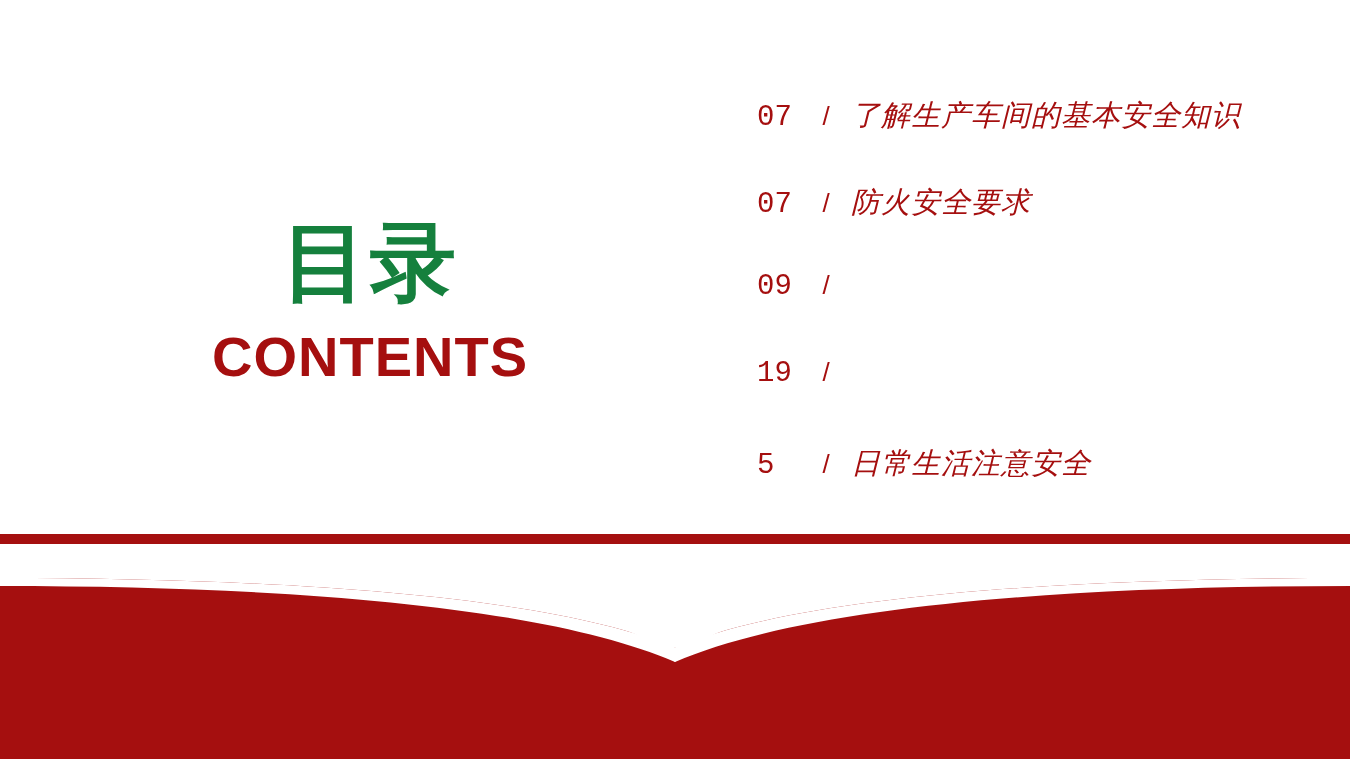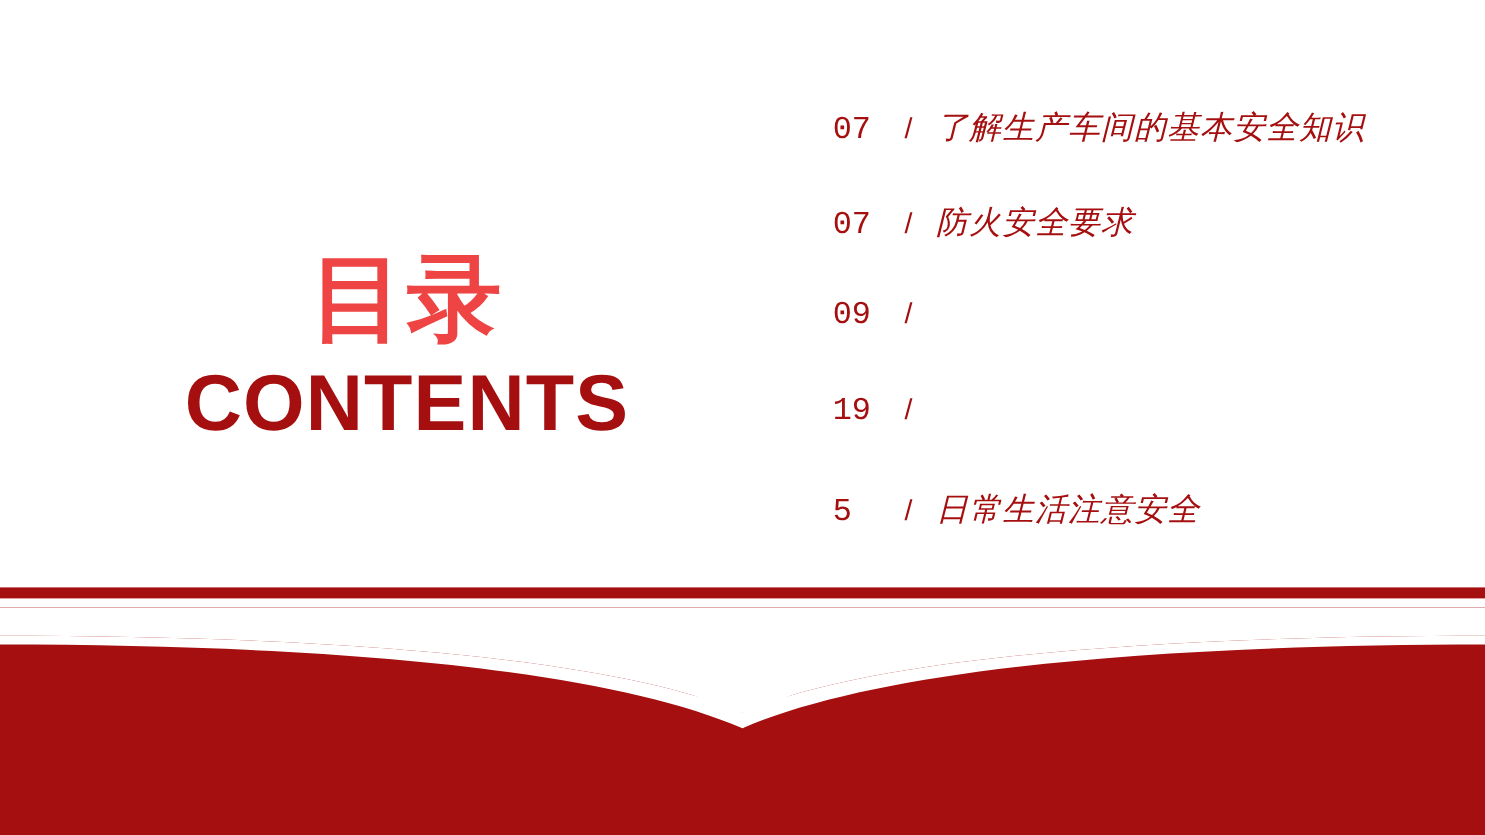--- a/index.html
+++ b/index.html
@@ -28,27 +28,27 @@
     top: 210px;
     width: 740px;
     text-align: center;
   }
   .title-cn {
     font-family: "DejaVu Sans", "Liberation Sans", sans-serif;
     font-weight: bold;
     font-size: 86px;
     line-height: 92px;
     letter-spacing: 2px;
-    color: #ef4444;
-    margin: 16px;
+    color: #15803d;
+    margin: 6px;
   }
   .title-en {
     font-family: "Liberation Sans", sans-serif;
     font-weight: bold;
-    font-size: 72px;
+    font-size: 56px;
     line-height: 62px;
     letter-spacing: 1px;
     color: #a50f0f;
     margin: 16px;
     padding-top: 2px;
   }
 
   
   .contents-list {
     position: absolute;

